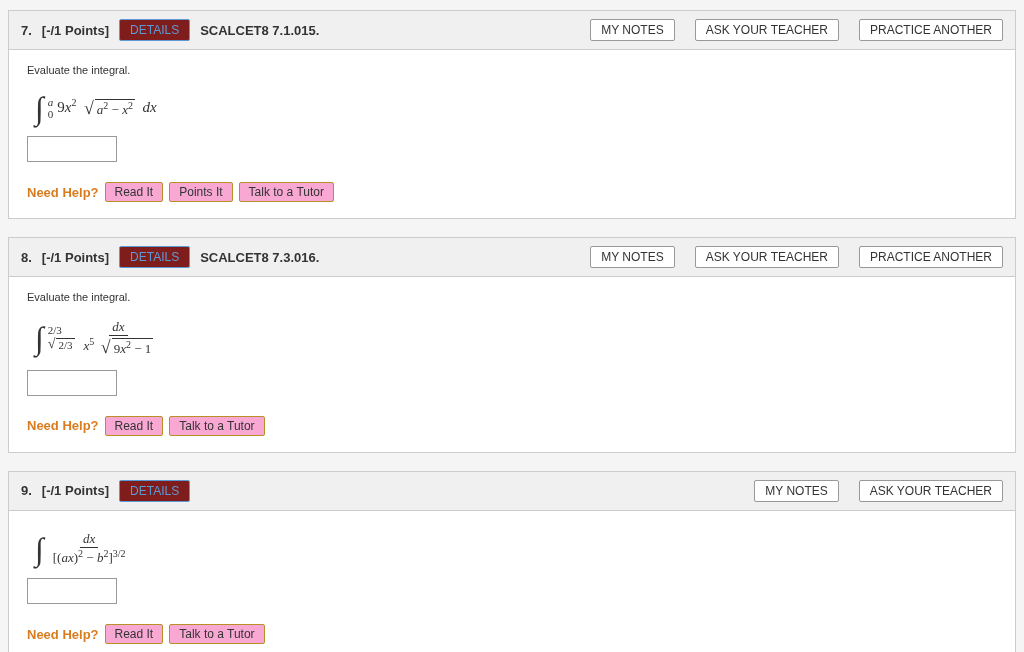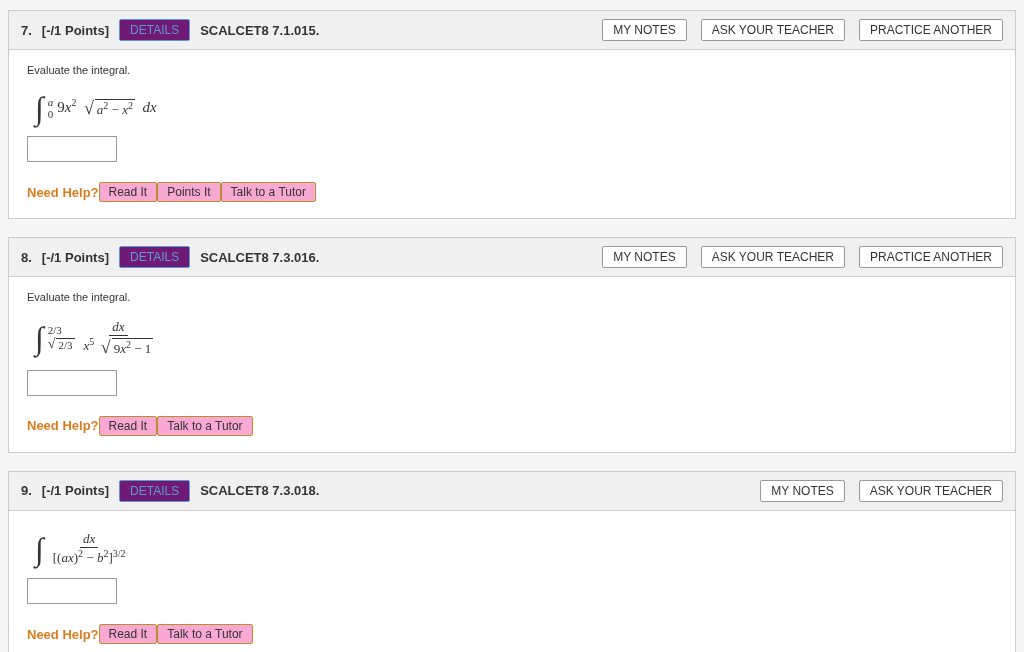--- a/index.html
+++ b/index.html
@@ -20,38 +20,38 @@
       gap: 10px;
     }
 
     .problem-number {
       font-weight: bold;
       font-size: 13px;
       white-space: nowrap;
     }
 
     .btn-details {
-      background: #701a75;
+      background: #7f1d1d;
       border: 1px solid #5b9bd5;
       color: #5b9bd5;
       padding: 3px 10px;
       font-size: 12px;
       cursor: pointer;
       border-radius: 2px;
     }
 
     .problem-id {
       font-weight: bold;
       font-size: 13px;
       flex: 1;
     }
 
     .header-right-buttons {
       display: flex;
-      gap: 14px;
+      gap: 20px;
       margin-left: auto;
     }
 
     .btn-outline {
       background: #fff;
       border: 1px solid #999;
       color: #333;
       padding: 3px 10px;
       font-size: 12px;
       cursor: pointer;
@@ -73,20 +73,21 @@
       border: 1px solid #999;
       padding: 2px 4px;
       font-size: 13px;
       display: block;
       margin-bottom: 14px;
     }
 
     .need-help-row {
       display: flex;
       align-items: center;
+      gap: 6px;
       margin-top: 20px;
     }
 
     .need-help-label {
       color: #d97c20;
       font-weight: bold;
       font-size: 13px;
     }
 
     .btn-help {
@@ -254,21 +255,20 @@
         <button class="btn-help">Talk to a Tutor</button>
       </div>
     </div>
   </div>
 
   <div class="problem-block">
     <div class="problem-header">
       <span class="problem-number">9.</span>
       <span class="problem-number">[-/1 Points]</span>
       <button class="btn-details">DETAILS</button>
-      <span class="problem-id">SCALCET8 7.3.018.</span>
       <div class="header-right-buttons">
         <button class="btn-outline">MY NOTES</button>
         <button class="btn-outline">ASK YOUR TEACHER</button>
       </div>
     </div>
     <div class="problem-body">
       
       <div class="math-block">
         <span class="integral-container">
           <span class="integral-sign">∫</span>

